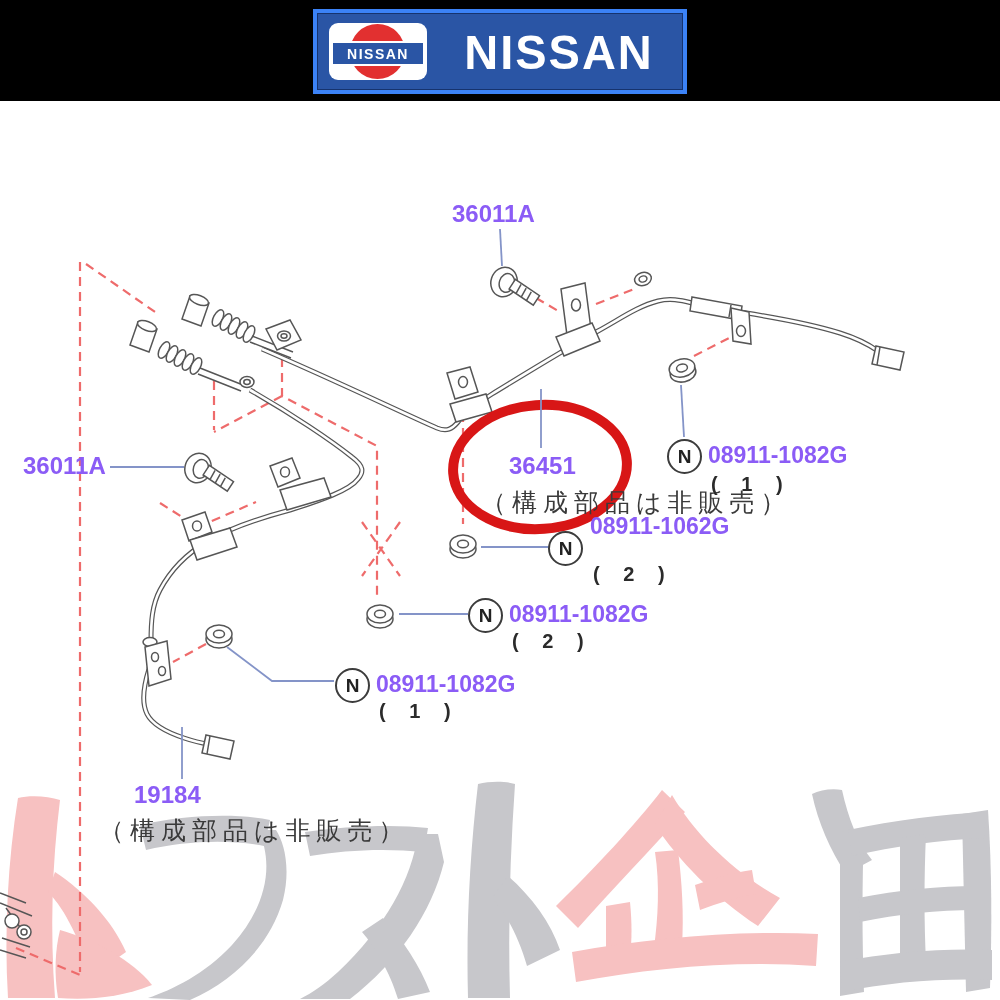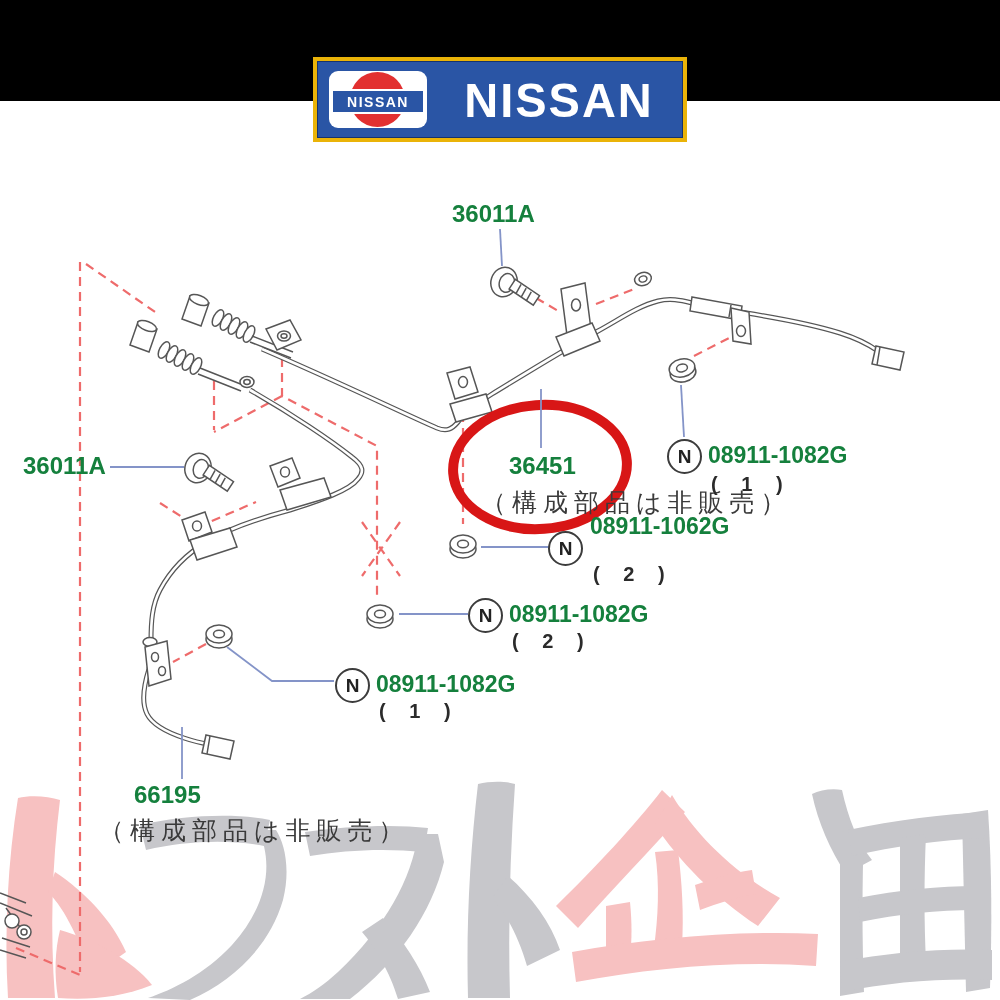--- a/index.html
+++ b/index.html
@@ -1,41 +1,41 @@
 <!DOCTYPE html>
 <html><head>
 <meta charset="utf-8">
 <style>
   html,body{margin:0;padding:0;background:#fff;}
   #stage{position:relative;width:1000px;height:1000px;overflow:hidden;background:#fff;
          font-family:"Liberation Sans",sans-serif;}
   
   #band{position:absolute;left:0;top:0;width:1000px;height:101px;background:#000;}
-  #logoBox{position:absolute;left:313px;top:9px;width:374px;height:85px;background:#eab308;margin-top:48px;}
+  #logoBox{position:absolute;left:313px;top:9px;width:374px;height:85px;background:#3b82f6;}
   #logoInner{position:absolute;left:4px;top:4px;right:4px;bottom:4px;background:#2a55a5;border:1px solid #16336e;}
   #emblem{position:absolute;left:11px;top:9px;width:98px;height:57px;background:#fff;border-radius:9px;}
   #emblemCircle{position:absolute;left:21px;top:1px;width:55px;height:55px;border-radius:50%;background:#e23030;}
   #emblemBand{position:absolute;left:2px;top:18px;width:90px;height:21px;background:#2a55a5;
               border:2px solid #fff;display:flex;align-items:center;justify-content:center;}
   #emblemBand span{color:#fff;font-weight:bold;font-size:14px;letter-spacing:1.5px;}
   #wordmark{position:absolute;left:118px;top:0;right:0;bottom:0;display:flex;align-items:center;justify-content:center;}
   #wordmark span{color:#fff;font-weight:bold;font-size:47px;letter-spacing:2px;transform:scaleY(1.04);}
   
   #art{position:absolute;left:0;top:0;width:1000px;height:1000px;}
   .ln{fill:#fff;stroke:#565656;stroke-width:1.5px;}
   .ls{fill:none;stroke:#565656;stroke-width:1.5px;}
   .tube{fill:none;stroke:#565656;stroke-width:5px;}
   .tubein{fill:none;stroke:#fff;stroke-width:2.6px;}
   .rd{fill:none;stroke:#ee6b6b;stroke-width:2.2px;stroke-dasharray:9 6;}
   .ld{fill:none;stroke:#8494c8;stroke-width:1.8px;}
   .wg{fill:#c7c7cb;}
   .wp{fill:#f7c1c1;}
   
   .lbl{position:absolute;white-space:nowrap;}
-  .pnum{color:#15803d;font-weight:bold;font-size:23px;}
+  .pnum{color:#8b5cf6;font-weight:bold;font-size:23px;}
   .big{font-size:24px;}
   .qty{color:#2b2b2b;font-weight:bold;font-size:20px;letter-spacing:4px;word-spacing:10px;}
   .note{color:#3a3a3a;font-size:25px;letter-spacing:6px;font-family:"DejaVu Sans",sans-serif;}
   .ncirc{position:absolute;width:31px;height:31px;border:2.5px solid #3c3c3c;border-radius:50%;
          background:#fff;display:flex;align-items:center;justify-content:center;
          color:#222;font-weight:bold;font-size:19px;}
 </style>
 </head>
 <body>
 
@@ -239,16 +239,16 @@
     </div>
   <div class="lbl pnum" style="left:509px;top:601px;">08911-1082G</div>
   <div class="lbl qty" style="left:512px;top:630px;">( 2 )</div>
 
   <div class="ncirc" style="left:335px;top:668px;">
       <span>N</span>
     </div>
   <div class="lbl pnum" style="left:376px;top:671px;">08911-1082G</div>
   <div class="lbl qty" style="left:379px;top:700px;">( 1 )</div>
 
-  <div class="lbl pnum big" style="left:134px;top:781px;">66195</div>
+  <div class="lbl pnum big" style="left:134px;top:781px;">19184</div>
   <div class="lbl note" style="left:99px;top:814px;">（構成部品は非販売）</div>
 
 </div>
 
 </body></html>

